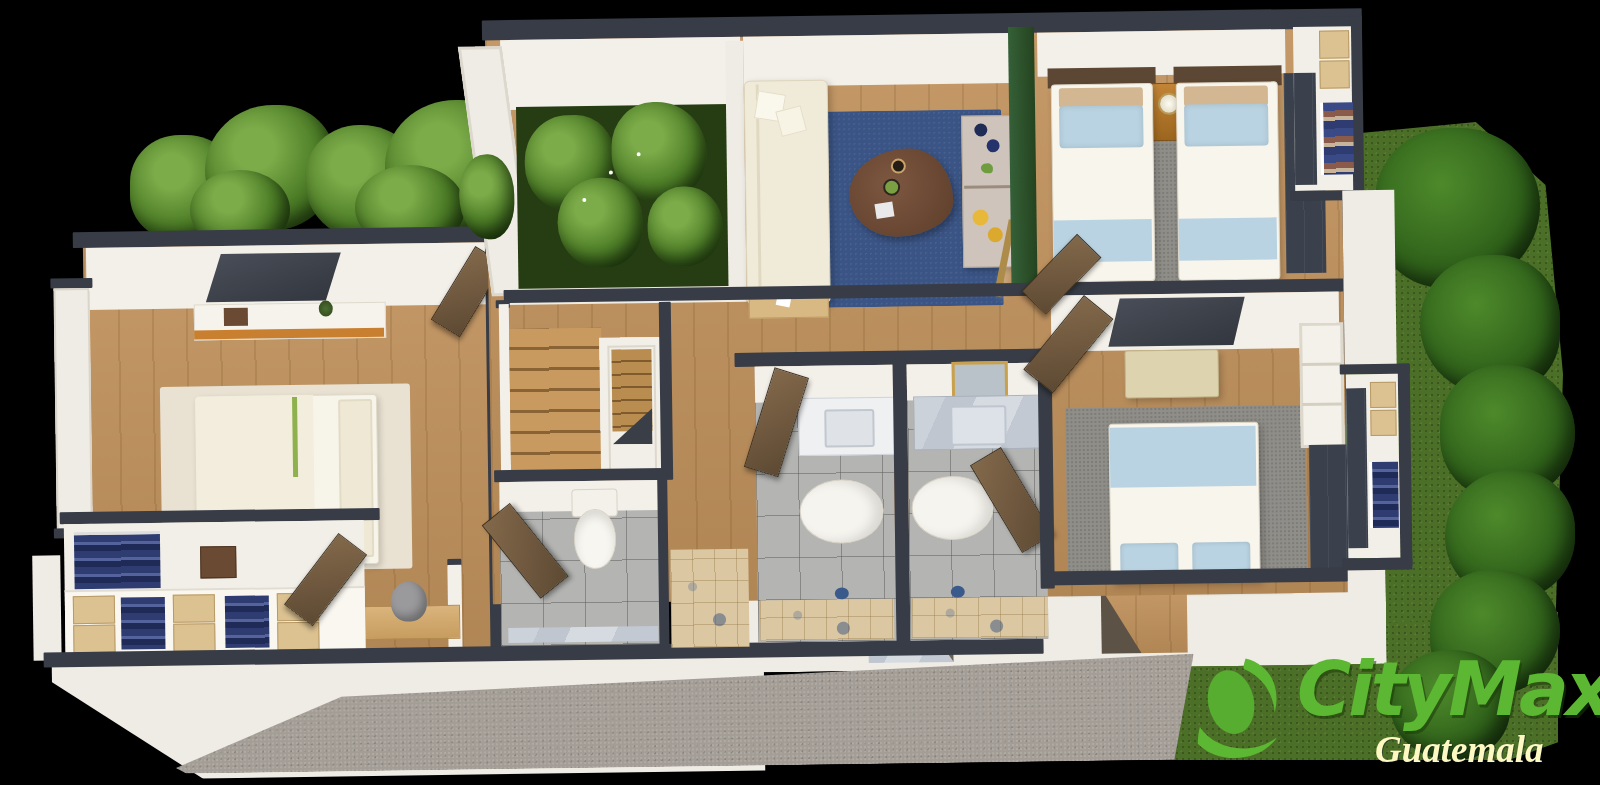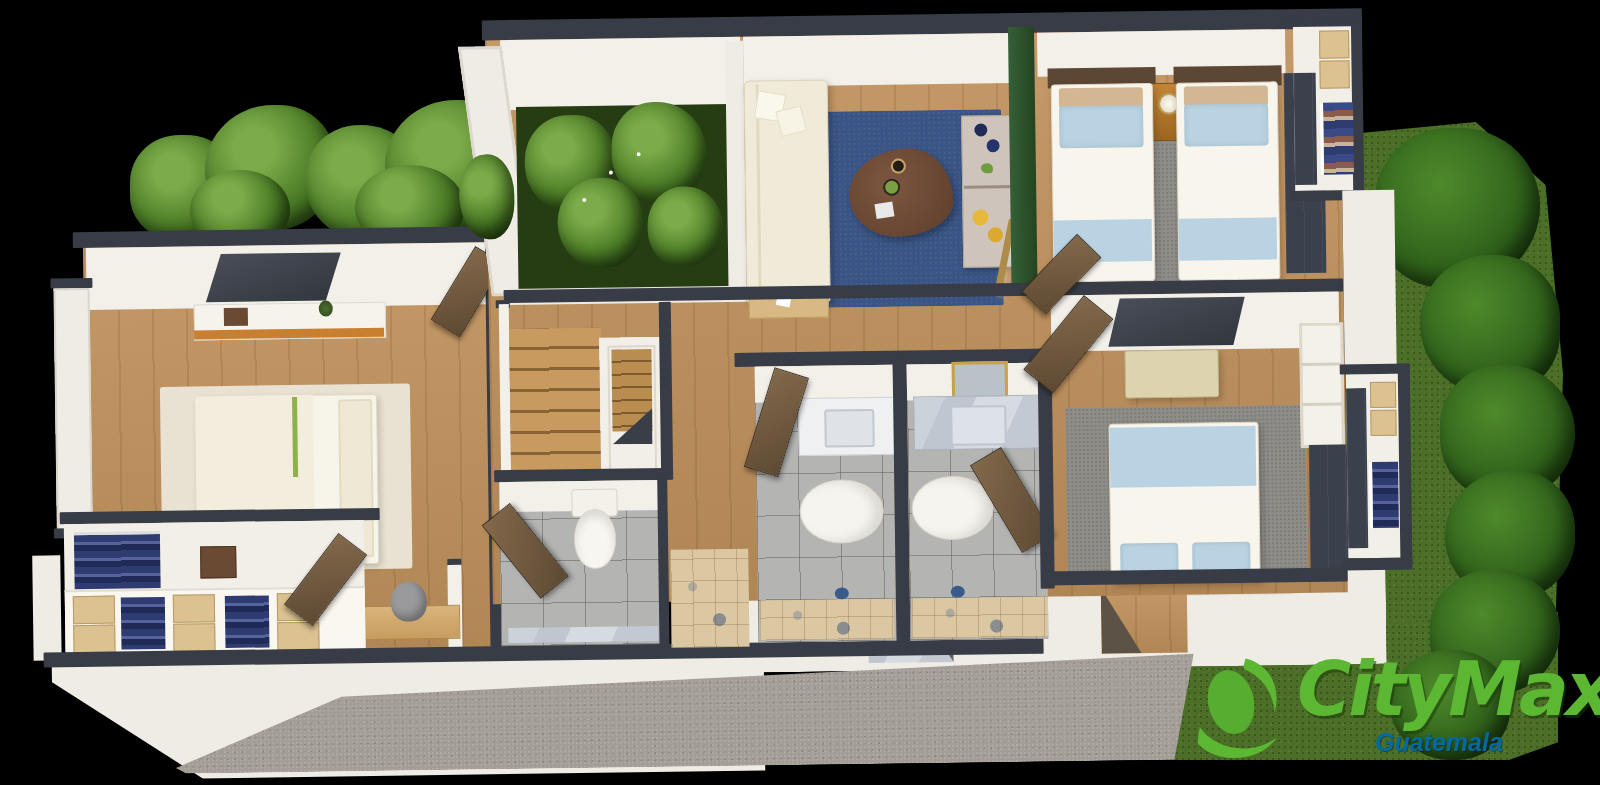--- a/index.html
+++ b/index.html
@@ -41,22 +41,22 @@
     radial-gradient(rgba(0,0,0,.16) 1px,transparent 1px);background-size:4px 4px,7px 7px;}
   .marble{background:linear-gradient(115deg,#ccd2da 0 20%,#bfc6d0 20% 40%,#d6dbe2 40% 70%,#c2c9d3 70%);}
   .steps{background:repeating-linear-gradient(180deg,#c89a5f 0 18px,#8a6335 18px 21px);}
   .tv{background:linear-gradient(160deg,#484d57,#33373f);}
   .furn-white{background:#f6f3ec;border:1px solid #ded9cc;}
   .bed-blue{background:#b9d3e2;}
   .house-tilt{transform:rotate(-0.8deg);transform-origin:50% 50%;}
   
   .brand-word{font-weight:800;font-style:italic;font-size:74px;letter-spacing:-3px;color:#5cb832;
     text-shadow:2px 3px 0 rgba(25,60,8,.55);line-height:1;}
-  .brand-sub{font-family:Liberation Sans, sans-serif;font-style:italic;font-weight:700;
-    font-size:25px;color:#0369a1;text-shadow:1px 1px 0 rgba(0,20,40,.4);}
+  .brand-sub{font-family:Liberation Serif, serif;font-style:italic;font-weight:700;
+    font-size:37px;color:#fef9c3;text-shadow:1px 1px 0 rgba(0,20,40,.4);}
 </style>
 </head>
 <body>
 
 <div id="stage">
 
   <div class="a" style="left:130px;top:95px;width:440px;height:150px;">
     <div class="a bush" style="left:0;top:40px;width:110px;height:105px;border-radius:48% 52% 55% 45%;"></div>
     <div class="a bush" style="left:75px;top:10px;width:130px;height:125px;border-radius:55% 45% 50% 50%;"></div>
     <div class="a bush" style="left:175px;top:30px;width:120px;height:115px;border-radius:46% 54% 48% 52%;"></div>

